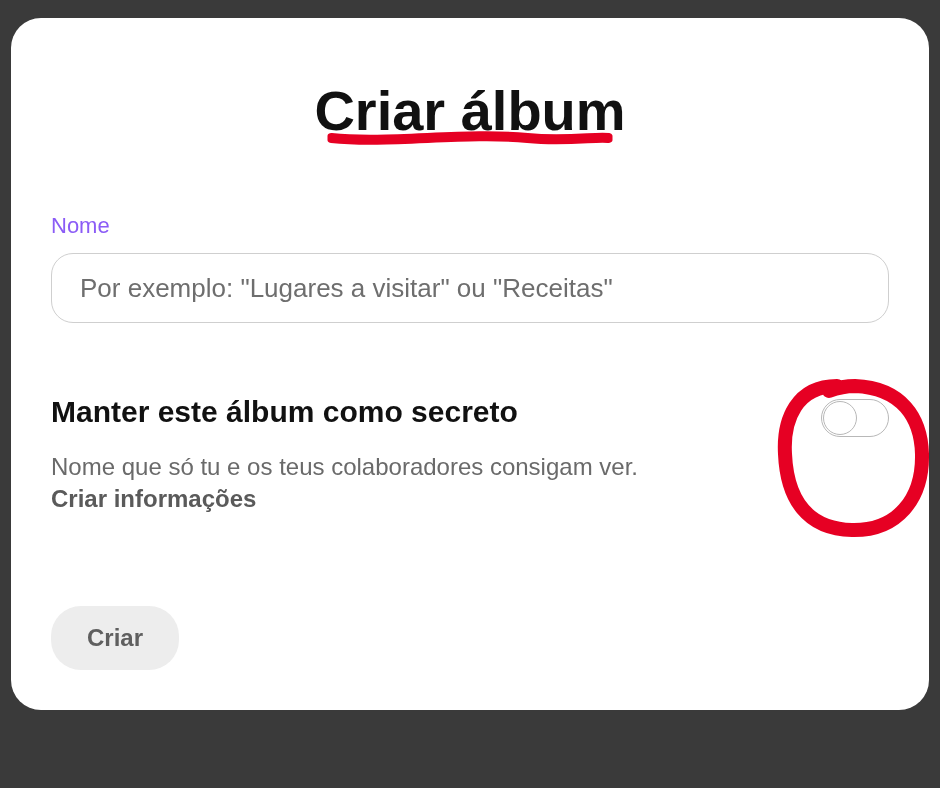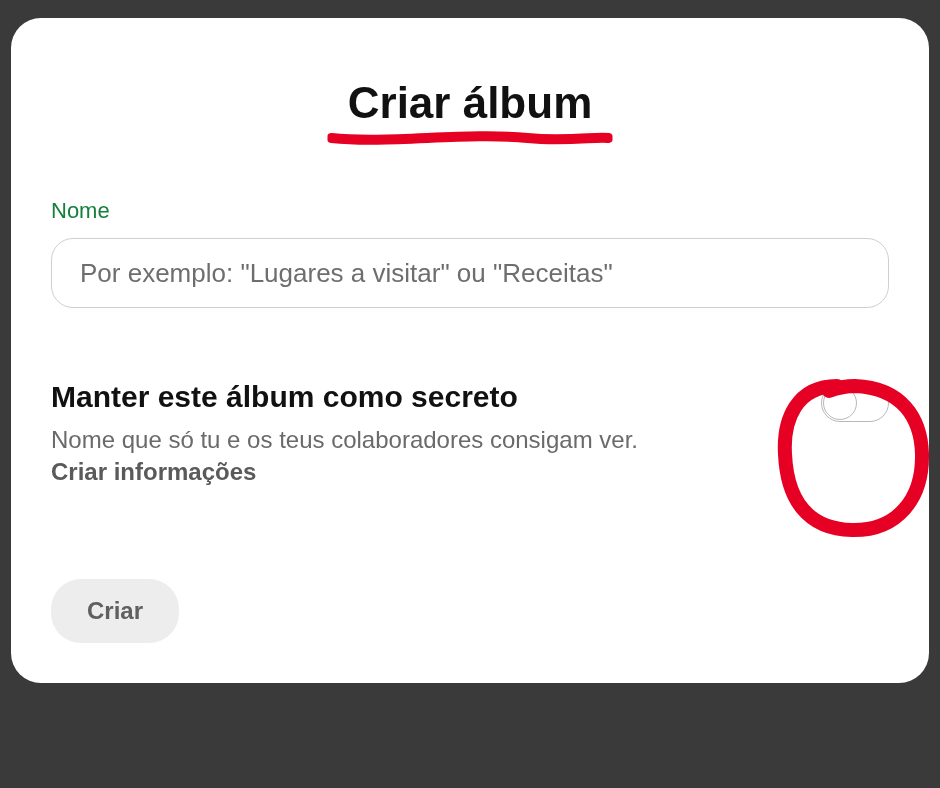--- a/index.html
+++ b/index.html
@@ -19,37 +19,37 @@
     }
     .modal {
       width: 918px;
       background: #fff;
       border-radius: 30px;
       padding: 60px 40px 40px 40px;
       position: relative;
     }
     .modal-title {
       text-align: center;
-      font-size: 44px;
+      font-size: 56px;
       font-weight: 700;
       color: #111;
       margin-bottom: 70px;
       position: relative;
     }
     .title-underline {
       position: absolute;
       left: 50%;
       transform: translateX(-50%);
       top: 50px;
       width: 285px;
       pointer-events: none;
     }
     .form-label {
       font-size: 22px;
-      color: #15803d;
+      color: #8b5cf6;
       margin-bottom: 14px;
       display: block;
     }
     .text-input {
       width: 100%;
       height: 70px;
       border: 1px solid #cfcfcf;
       border-radius: 22px;
       padding: 0 28px;
       font-size: 26px;
@@ -67,21 +67,21 @@
       position: relative;
       margin-bottom: 90px;
     }
     .secret-text {
       max-width: 680px;
     }
     .secret-heading {
       font-size: 30px;
       font-weight: 700;
       color: #111;
-      margin-bottom: 10px;
+      margin-bottom: 22px;
     }
     .secret-desc {
       font-size: 24px;
       color: #6a6a6a;
       line-height: 1.35;
     }
     .more-info {
       font-weight: 700;
       color: #5a5a5a;
     }

